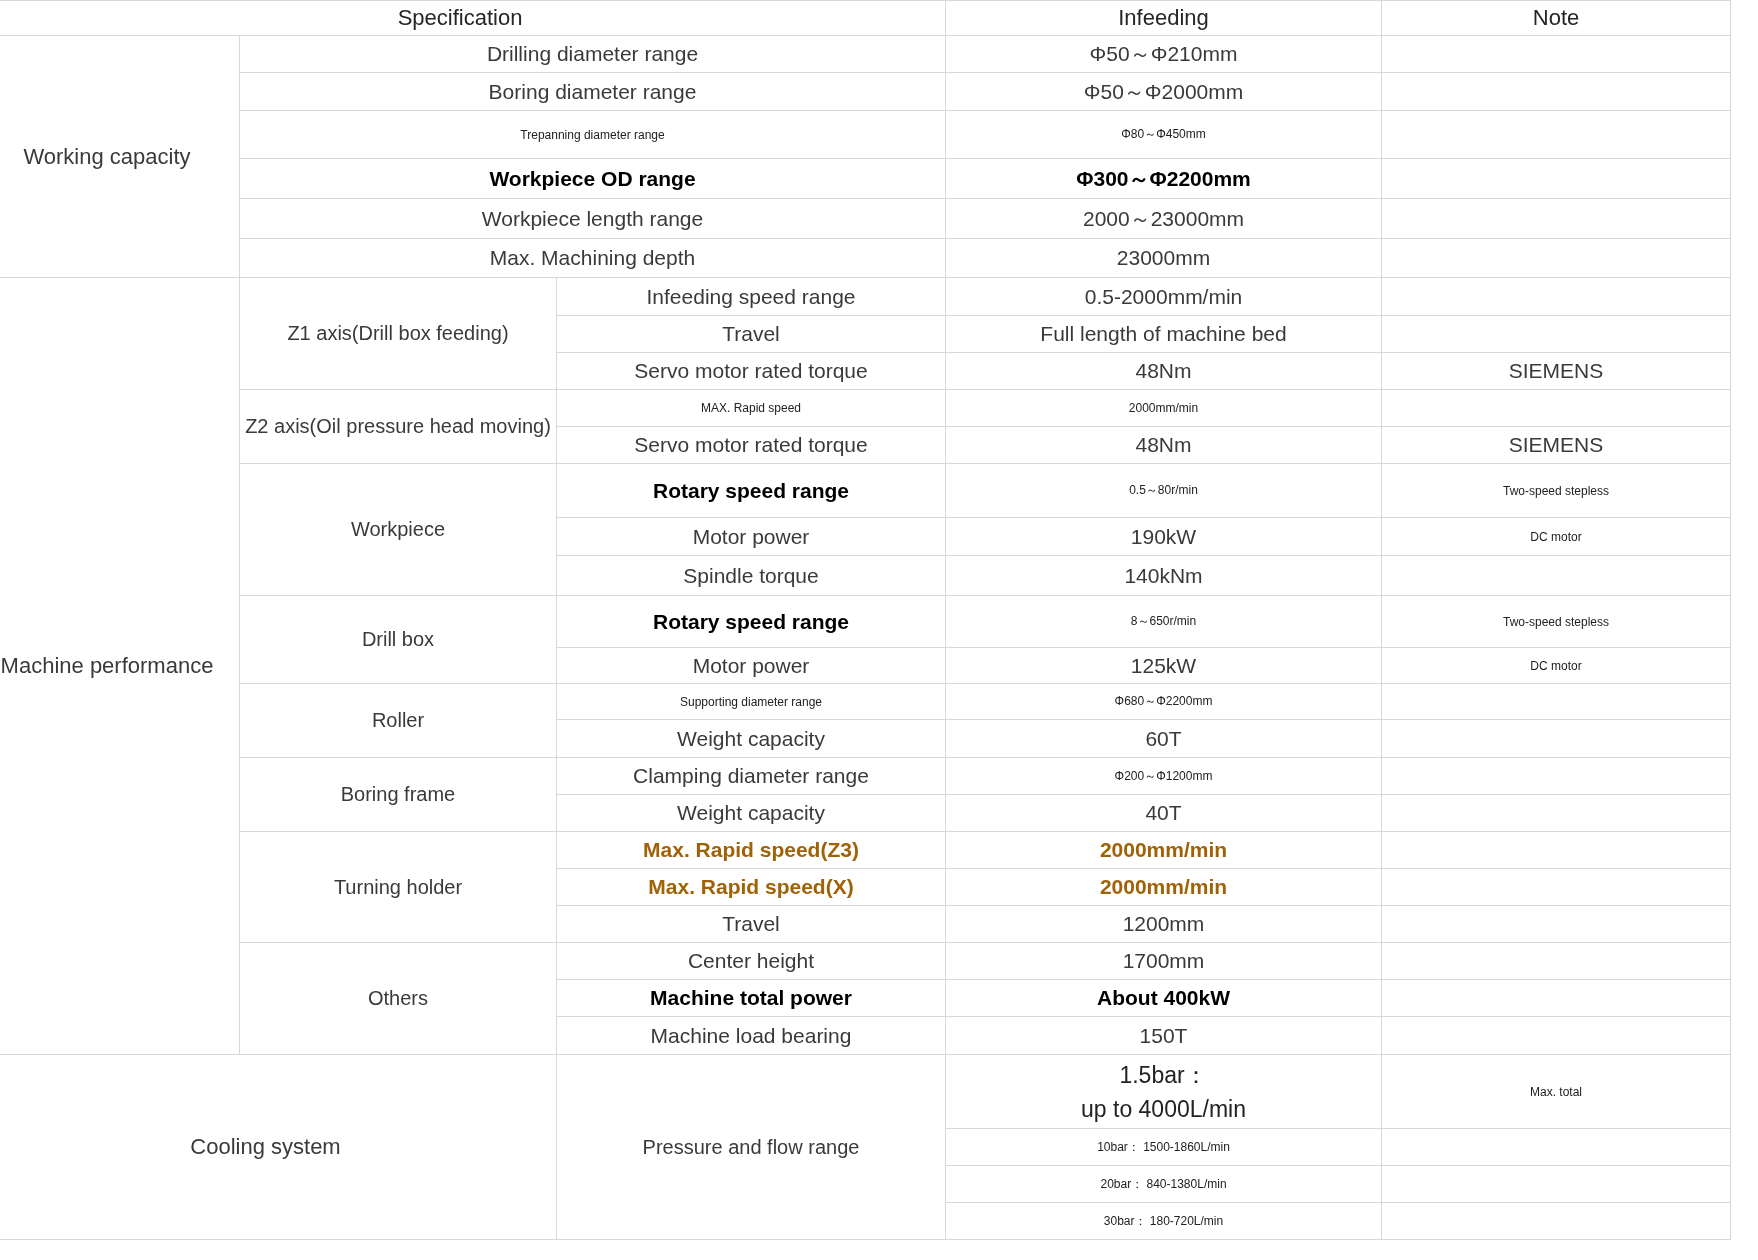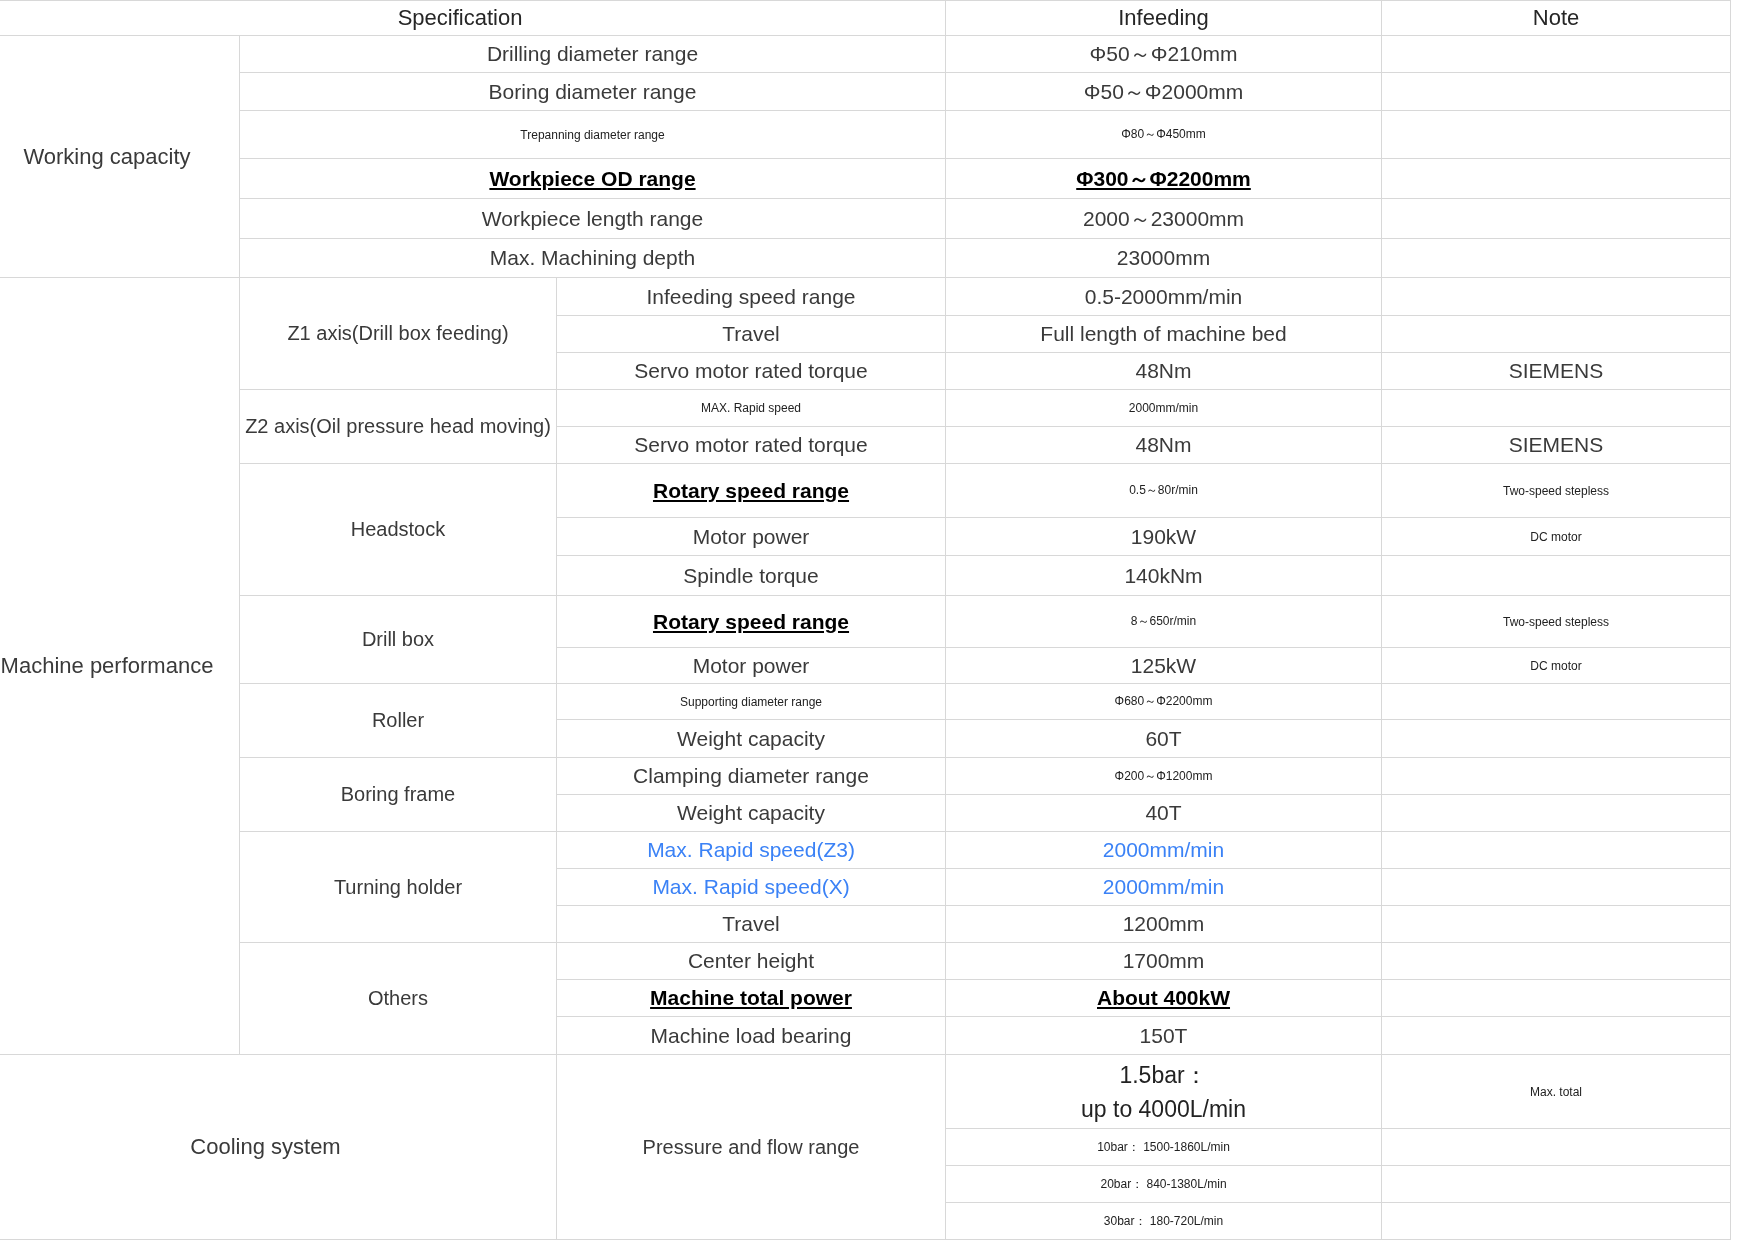--- a/index.html
+++ b/index.html
@@ -6,23 +6,23 @@
   body{width:1758px;height:1260px;overflow:hidden;position:relative;
        font-family:"Liberation Sans",sans-serif;}
   .stage{position:absolute;top:0;left:-26px;}
   table{border-collapse:collapse;table-layout:fixed;width:1756px;}
   col.cA{width:265px}col.cB{width:317px}col.cC{width:389px}col.cD{width:436px}col.cE{width:349px}
   td{border:1px solid #d8d8d8;text-align:center;vertical-align:middle;
      font-size:21px;color:#3a3a3a;padding:0 4px;overflow:hidden;}
   td.hd{font-size:22px;color:#262626;}
   td.cat{font-size:22px;color:#3a3a3a;white-space:nowrap;}
   td.sub{font-size:20px;color:#3a3a3a;}
-  td.b{font-weight:bold;color:#000;text-decoration:underline;}
+  td.b{font-weight:bold;color:#000;}
   td.c{font-size:12px;color:#222;}
-  td.dk{color:#3b82f6;}
+  td.dk{color:#a16207;font-weight:bold;}
   td.wrap{line-height:1.75;}
   td.lines span{display:block;line-height:34px;font-size:23px;color:#222;}
   tr.h35{height:35px}tr.h36{height:36px}tr.h37{height:37px}tr.h38{height:38px}
   tr.h39{height:39px}tr.h40{height:40px}tr.h48{height:48px}tr.h52{height:52px}
   tr.h54{height:54px}tr.h74{height:74px}
 </style>
 </head>
 <body>
 
 <div class="stage">
@@ -98,21 +98,21 @@
   <td class="c">2000mm/min</td>
   <td></td>
 </tr>
 <tr class="h37">
   <td>Servo motor rated torque</td>
   <td>48Nm</td>
   <td>SIEMENS</td>
 </tr>
 
 <tr class="h54">
-  <td rowspan="3" class="sub">Headstock</td>
+  <td rowspan="3" class="sub">Workpiece</td>
   <td class="b">Rotary speed range</td>
   <td class="c">0.5～80r/min</td>
   <td class="c">Two-speed stepless</td>
 </tr>
 <tr class="h38">
   <td>Motor power</td>
   <td>190kW</td>
   <td class="c">DC motor</td>
 </tr>
 <tr class="h40">

